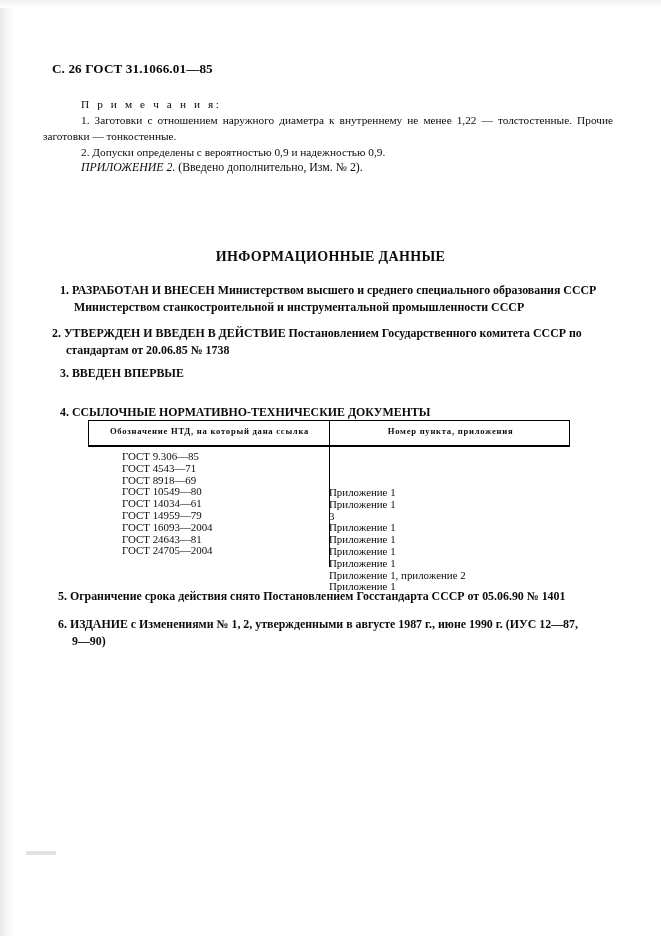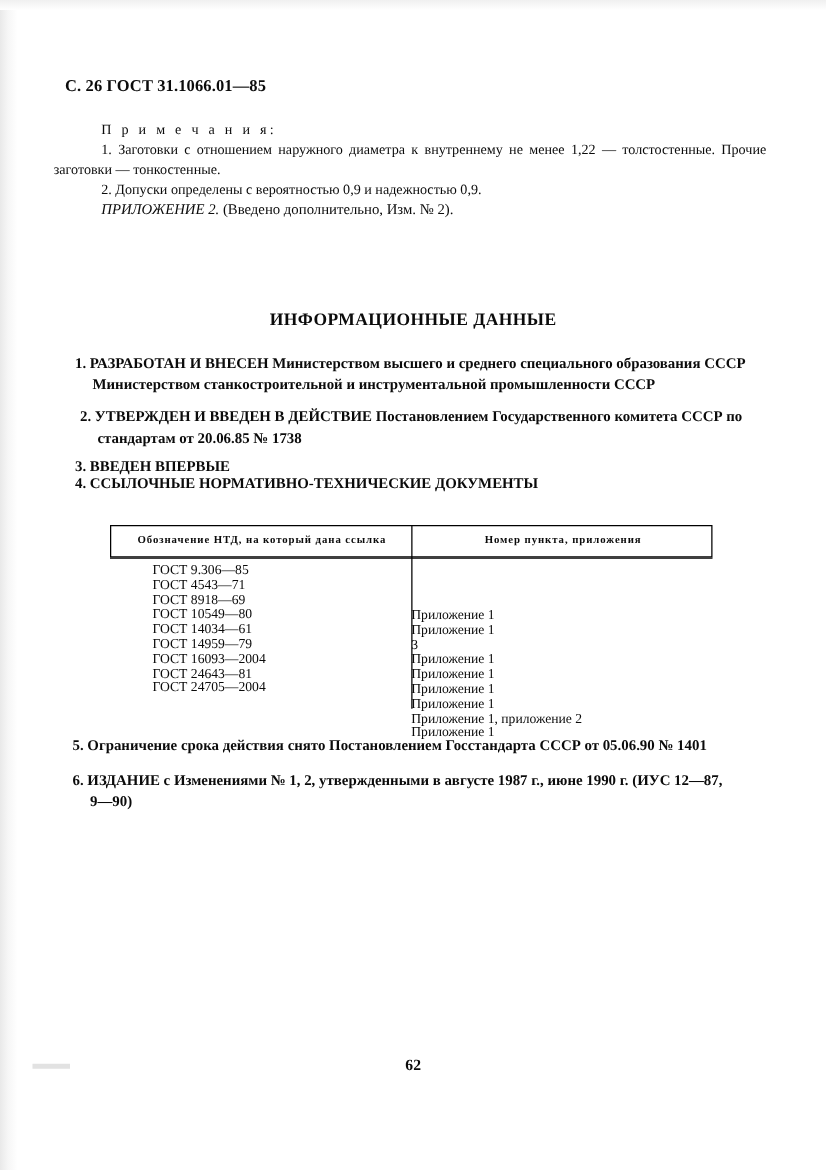--- a/index.html
+++ b/index.html
@@ -100,23 +100,23 @@
     font-weight: bold;
     font-size: 11.9px;
     line-height: 1.45;
   }
   .clause .cont {
     display: block;
     padding-left: 14px;
   }
 
   .clause-1 { left: 60px; top: 282px; width: 545px; }
-  .clause-2 { left: 64px; top: 325px; width: 545px; }
+  .clause-2 { left: 52px; top: 325px; width: 545px; }
   .clause-3 { left: 60px; top: 365px; width: 545px; }
-  .clause-4 { left: 60px; top: 378px; width: 545px; }
+  .clause-4 { left: 60px; top: 404px; width: 545px; }
   .clause-5 { left: 58px; top: 588px; width: 560px; }
   .clause-6 { left: 58px; top: 616px; width: 560px; }
 
   
   .ntd-table {
     position: absolute;
     left: 88px;
     top: 420px;
     width: 482px;
   }
@@ -301,15 +301,14 @@
   <div class="clause clause-5">
     <span>5.  Ограничение срока действия снято Постановлением Госстандарта СССР от 05.06.90 № 1401</span>
   </div>
 
   <div class="clause clause-6">
     <span>6. ИЗДАНИЕ  с  Изменениями № 1, 2, утвержденными в августе 1987 г., июне 1990 г. (ИУС 12—87,</span>
     <span class="cont">9—90)</span>
   </div>
 
   <div class="scan-artifact"></div>
-  <div class="page-number">62</div>
 
 </div>
 
 </body></html>

